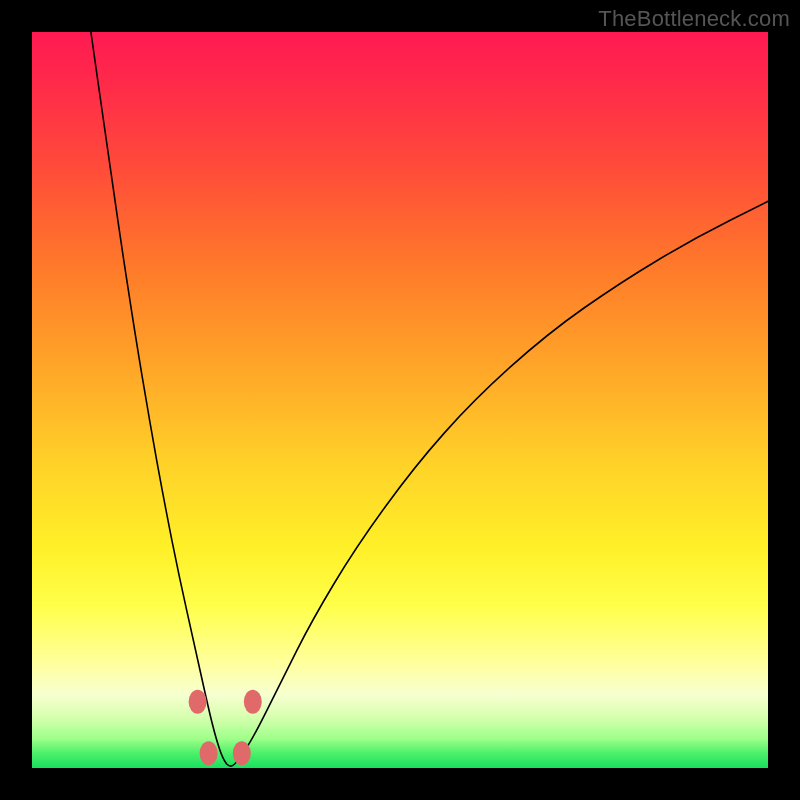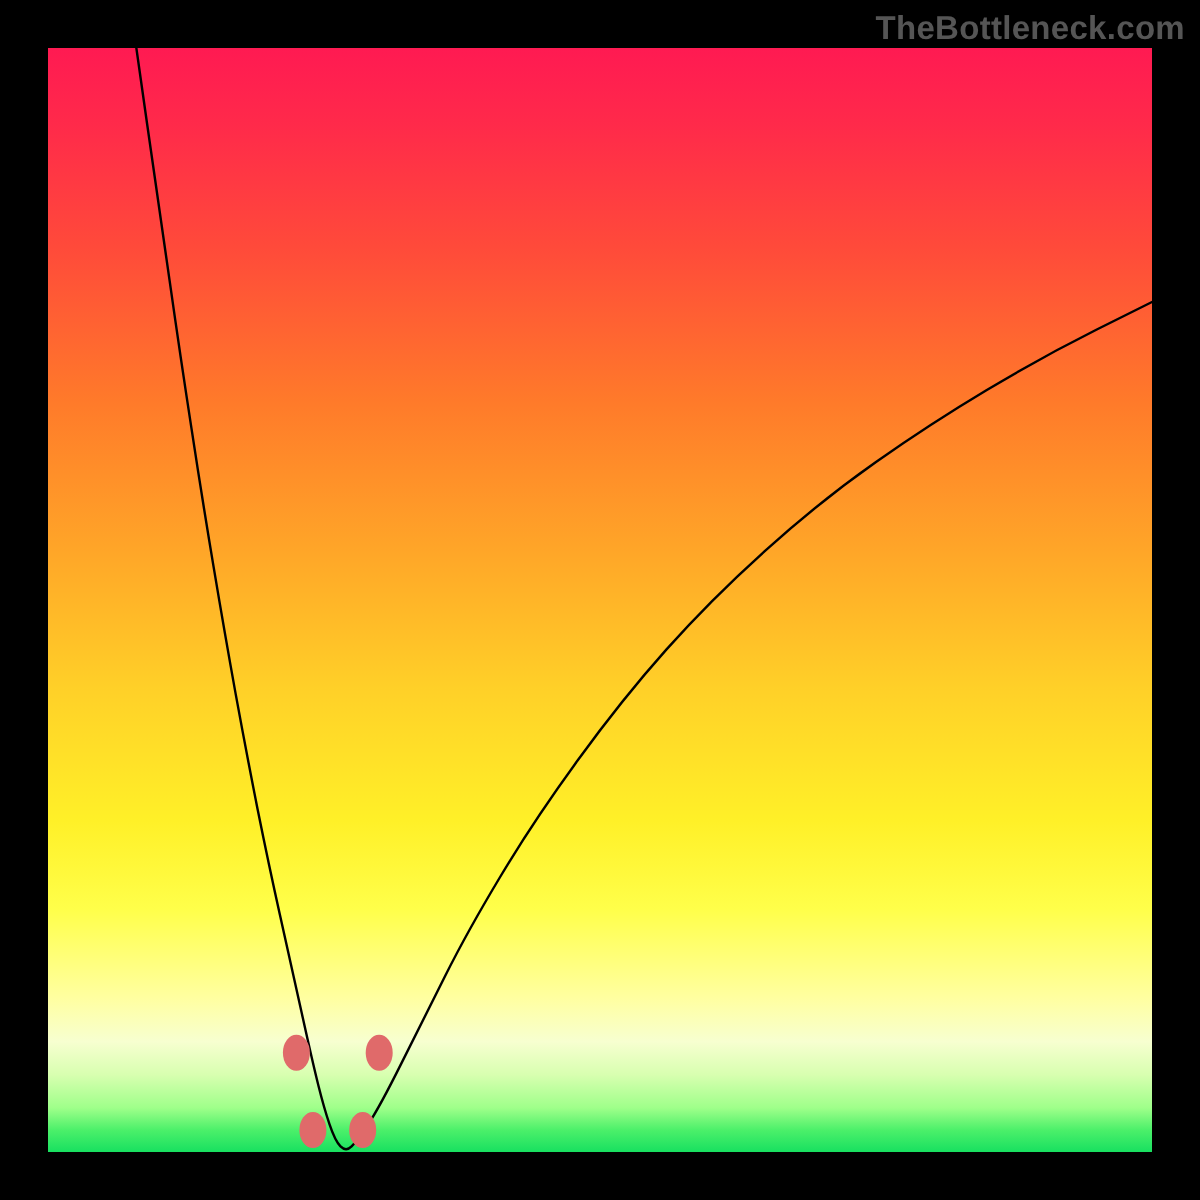--- a/index.html
+++ b/index.html
@@ -46,21 +46,21 @@
       #9fff8a 96%,
       #4cf06a 98%,
       #18e060 100%
     );
   }
   .watermark {
     position: absolute;
     top: 6px;
     right: 10px;
     font-size: 22px;
-    font-weight: 700;
+    font-weight: 400;
     color: #555;
     letter-spacing: 0.2px;
     user-select: none;
   }
   svg.curves {
     position: absolute;
     inset: 0;
   }
   .curve {
     fill: none;

